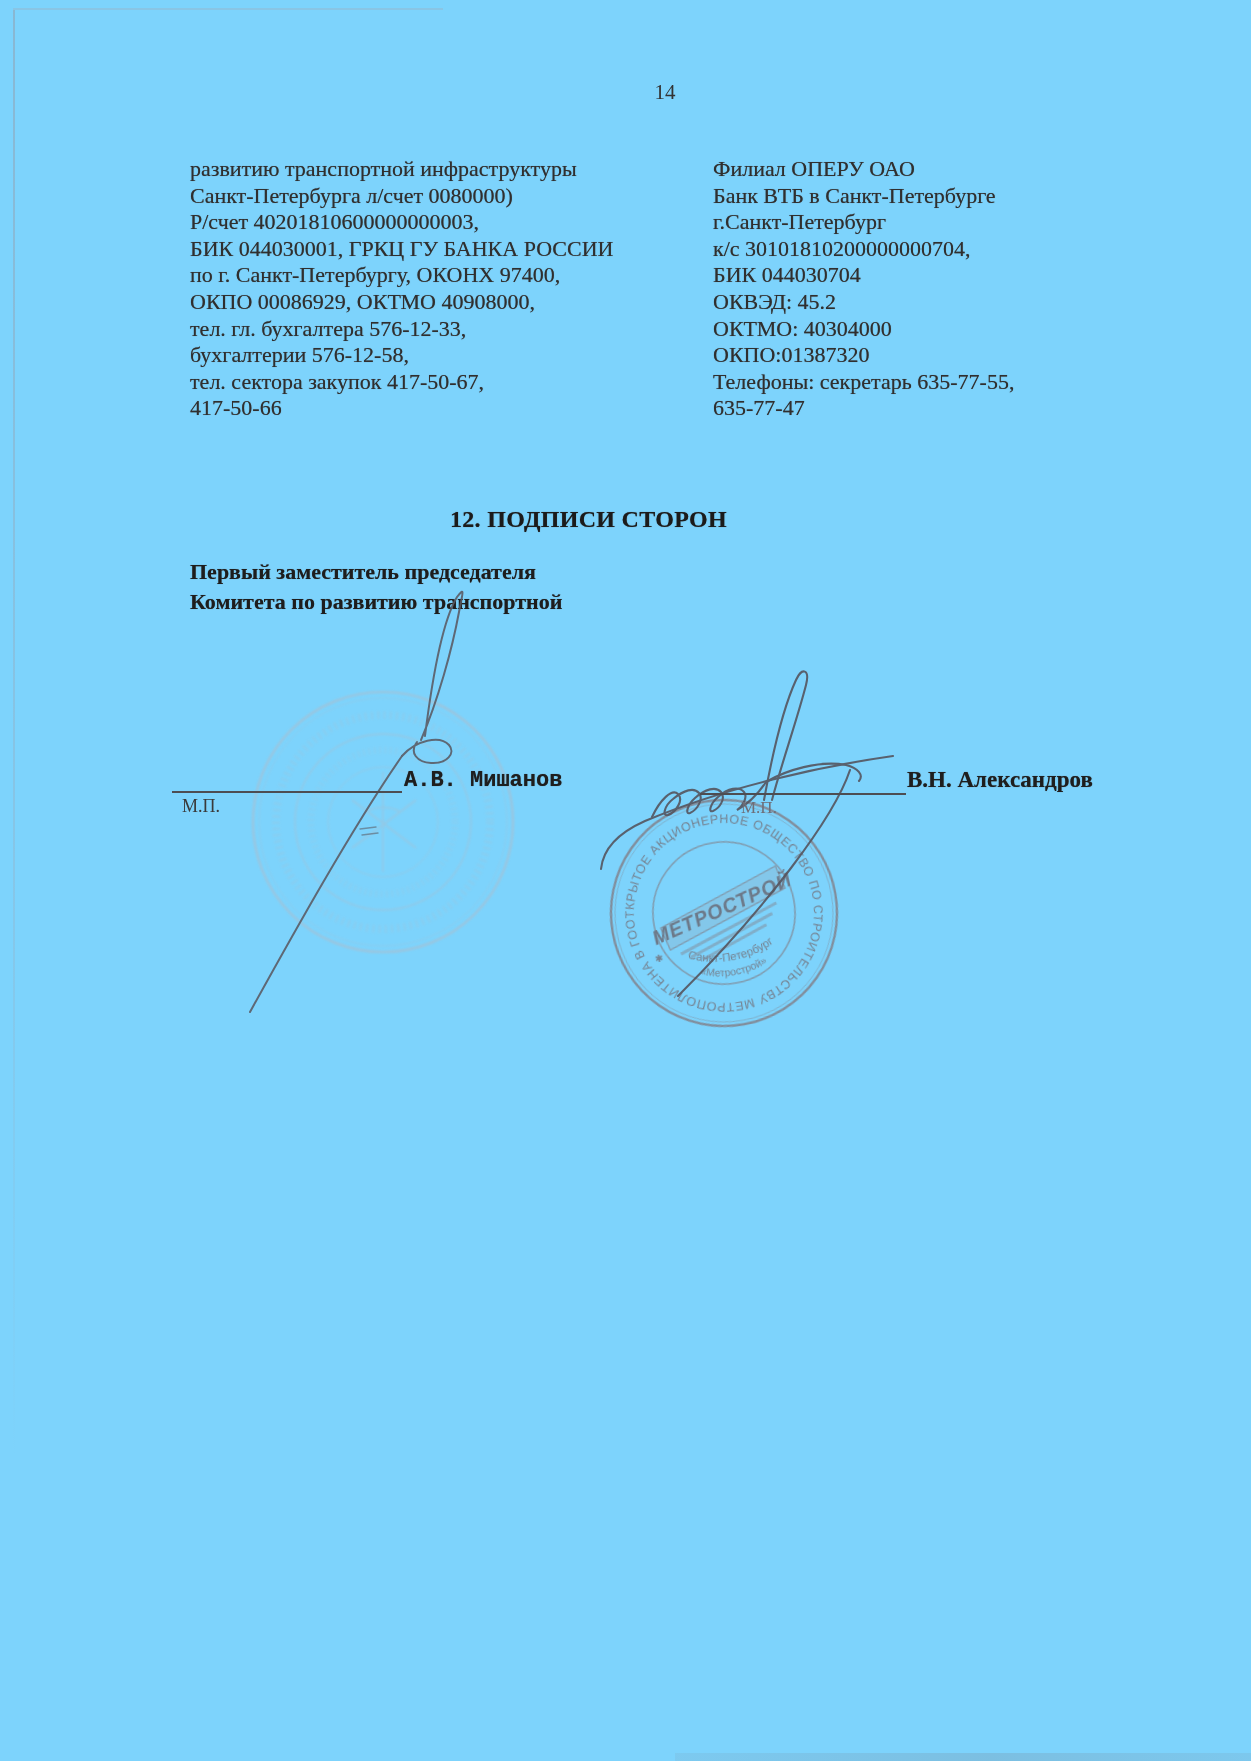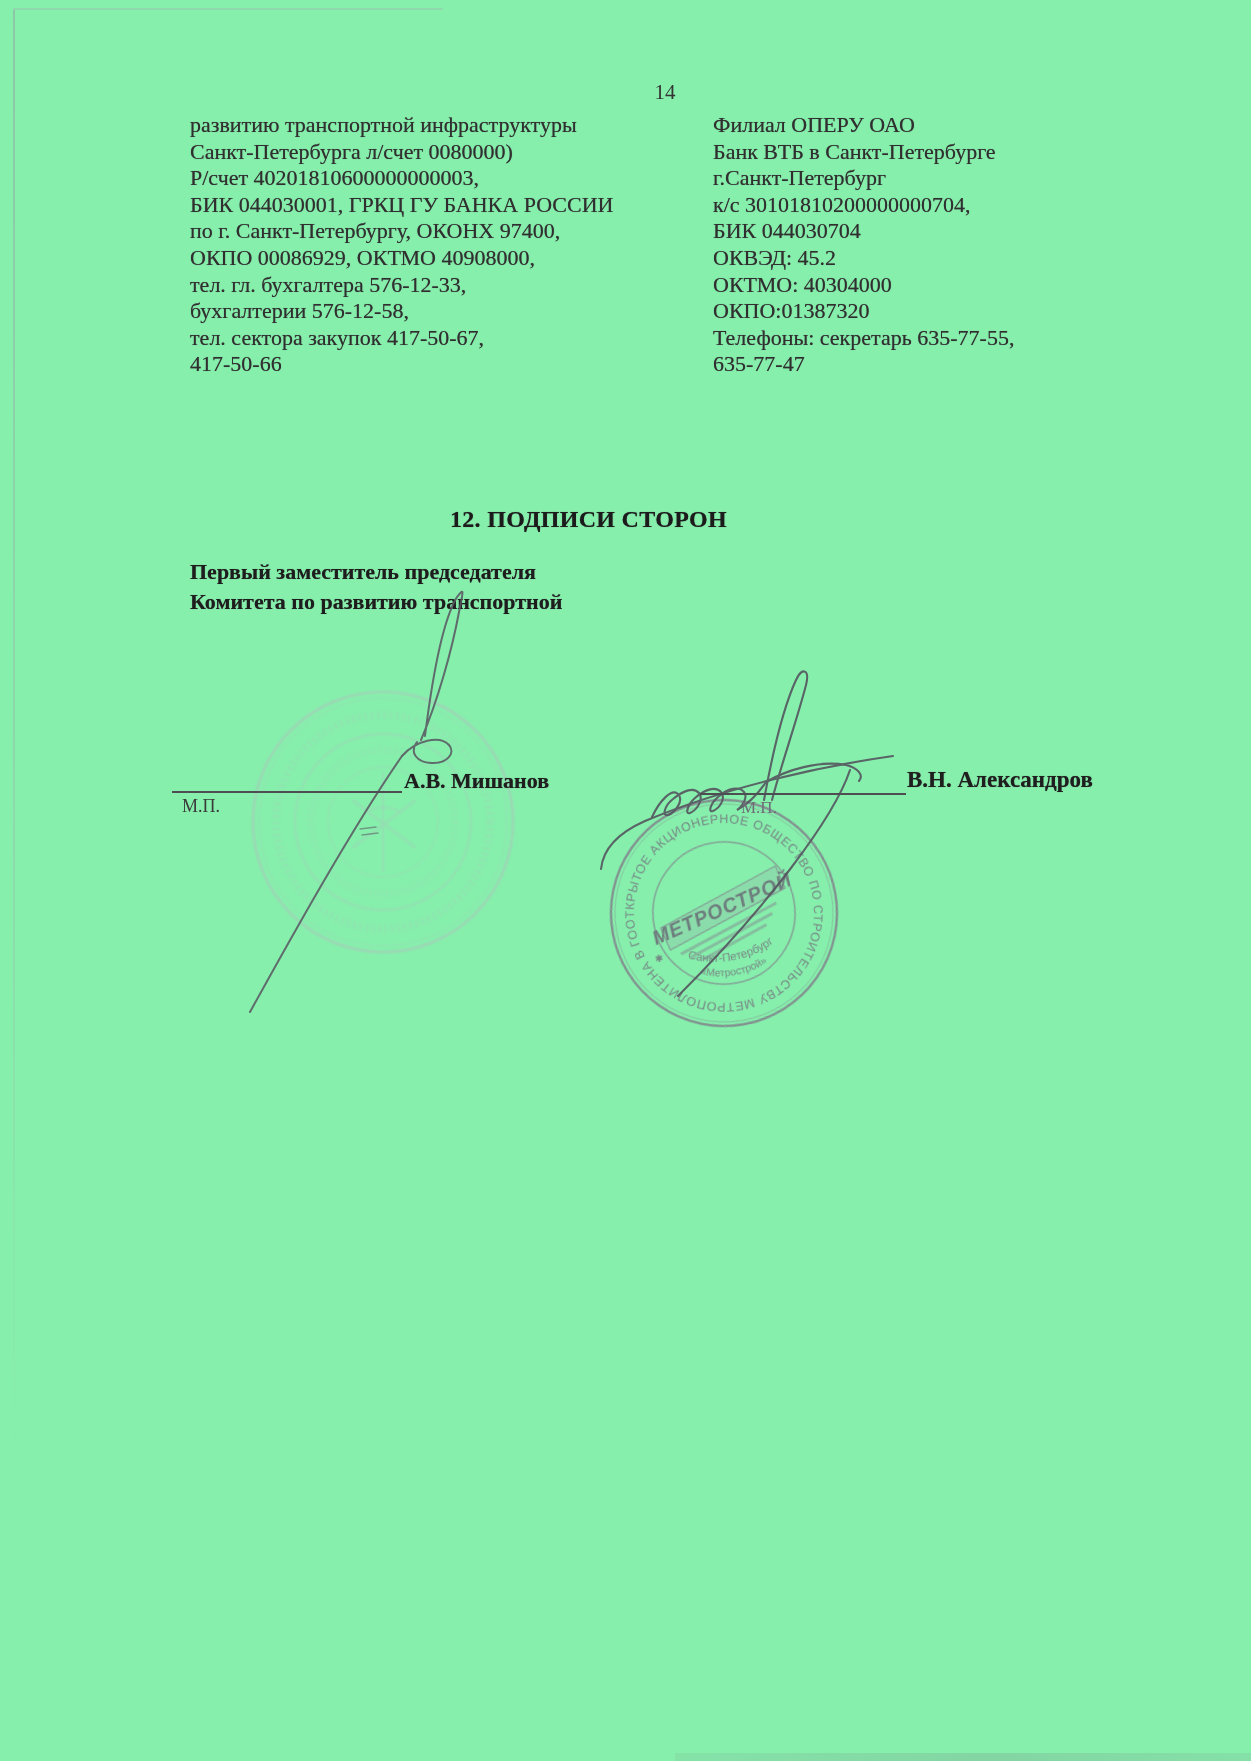--- a/index.html
+++ b/index.html
@@ -1,27 +1,27 @@
 <!DOCTYPE html>
 <html><head>
 <meta charset="utf-8">
 <style>
   html,body{margin:0;padding:0;background:#e9e9ec;}
   .page{
     position:relative;
     width:1251px;height:1761px;
     margin:0 auto;
-    background:#86efac;
+    background:#7dd3fc;
     overflow:hidden;
     font-family:"Liberation Serif","DejaVu Serif",serif;
     color:#2e2e2e;
   }
   .abs{position:absolute;white-space:nowrap;}
   .txt{font-size:22px;line-height:26.6px;color:#2f2f2f;text-shadow:0 0 .7px rgba(70,70,70,.75);}
-  .req{font-size:22px;}
+  .req{font-size:22px;margin-top:44px;}
   .req div{line-height:26.6px;}
   .hdr div{line-height:30.3px;font-weight:bold;color:#1d1d1d;}
   .pagenum{left:640px;top:80px;width:50px;text-align:center;font-size:21px;color:#333;}
   .title{left:450px;top:506px;width:500px;text-align:left;font-size:24px;font-weight:bold;
          letter-spacing:.3px;color:#1b1b1b;text-shadow:0 0 .8px rgba(60,60,60,.8);}
   .sigline{height:2px;background:#4d4d52;}
   .name{font-size:22px;font-weight:bold;color:#1e1e1e;text-shadow:0 0 .8px rgba(60,60,60,.8);}
   .mp{font-size:18px;color:#3a3a3a;}
   .mp2{font-size:17px;color:#6e6e78;}
   .scan-edge-v{left:13px;top:10px;width:2px;height:1450px;
@@ -143,20 +143,20 @@
 
     <g stroke="#55555f" stroke-width="2.1" fill="none" stroke-linecap="round" opacity="0.9">
       <path d="M 652 817 C 660 800 672 788 678 794 C 684 800 676 812 668 815 C 662 817 664 806 673 799 C 684 790 694 787 699 793 C 704 799 697 810 690 813 C 685 815 687 805 695 798 C 705 789 716 786 721 792 C 726 798 720 808 713 811 C 708 813 710 804 718 797 C 728 788 739 786 744 792 C 748 797 743 806 737 810 C 748 804 758 794 766 782 C 786 770 820 760 846 765 C 858 768 864 775 859 781"></path>
       <path d="M 764 800 C 772 756 784 706 796 680 C 802 667 810 669 806 685 C 797 720 782 762 772 800"></path>
       <path d="M 850 770 C 834 818 766 908 678 996"></path>
       <path d="M 601 869 C 603 849 618 833 645 821 C 726 787 822 766 893 756"></path>
     </g>
   </svg>
 
   <div class="abs sigline" style="left:172px;top:791px;width:230px;"></div>
-  <div class="abs name" style="left:404px;top:768px;">А.В. Мишанов</div>
+  <div class="abs name" style="left:404px;top:768px;font-family:Liberation Mono, monospace;">А.В. Мишанов</div>
   <div class="abs mp" style="left:182px;top:796px;">М.П.</div>
 
   <div class="abs sigline" style="left:700px;top:793px;width:206px;"></div>
   <div class="abs name" style="left:907px;top:767px;font-size:23px;">В.Н. Александров</div>
   <div class="abs mp2" style="left:741px;top:798px;">М.П.</div>
 
 </div>
 
 </body></html>

